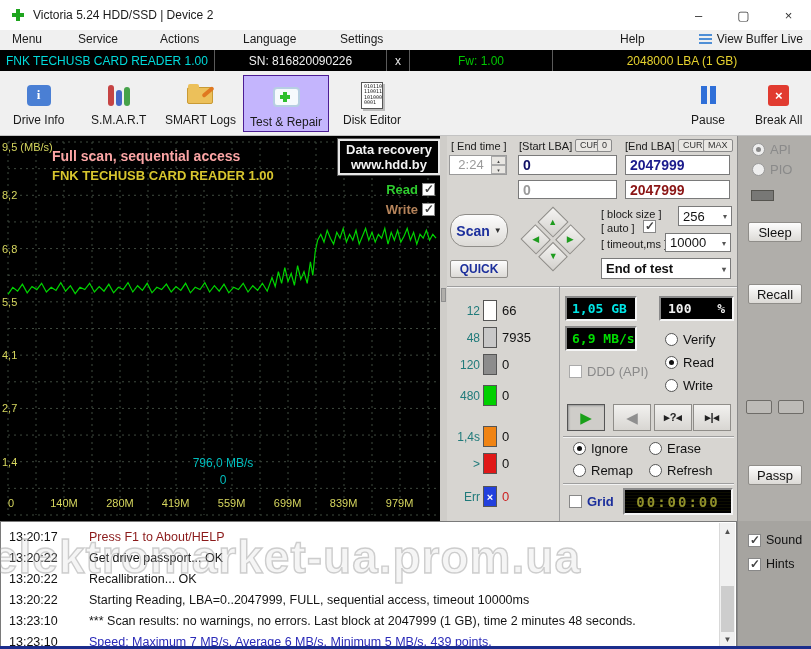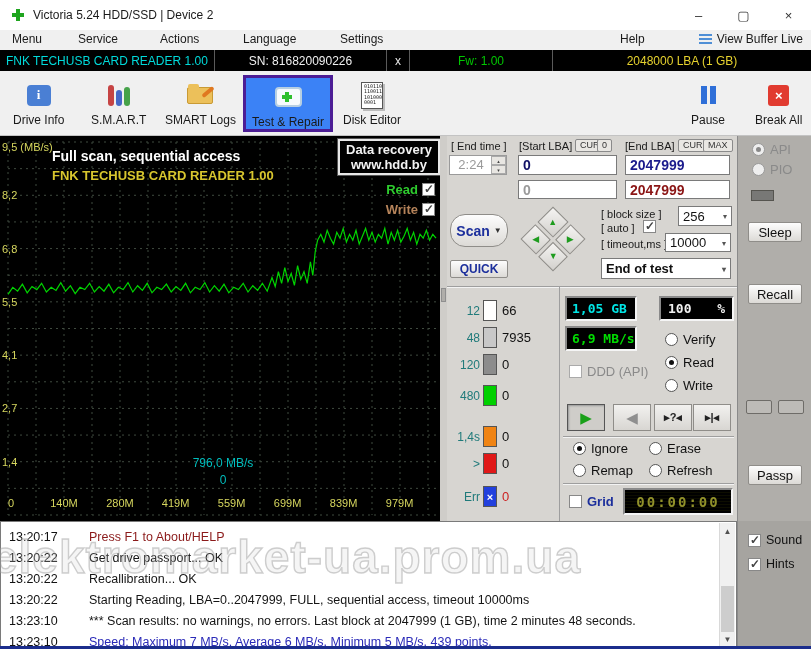--- a/index.html
+++ b/index.html
@@ -31,21 +31,21 @@
   .seg-x { width:23px; color:#e8e8e8; }
   .seg-fw { width:143px; color:#00c800; }
   .seg-cap { flex:1; border-right:none; color:#e6d22e; }
   
   .toolbar { position:absolute; left:0; top:71px; width:811px; height:65px; background:#f0f0f0;
              border-bottom:1px solid #c3c3c3; }
   .tbtn { position:absolute; top:4px; height:57px; display:flex; flex-direction:column; align-items:center;
           justify-content:flex-start; padding:3px 6px 0 6px; border:1px solid transparent; }
   .tbtn .ticon { height:32px; display:flex; align-items:center; justify-content:center; }
   .tbtn .tlabel { font-size:12px; color:#1a1a1a; margin-top:2px; white-space:nowrap; }
-  .tbtn.selected { background:#3b82f6; border:3px solid #4c1d95; }
+  .tbtn.selected { background:#c4b5fd; border:1px solid #4c1d95;justify-content:center; }
   .tb-0{left:6px}.tb-1{left:84px}.tb-2{left:158px}.tb-3{left:243px}.tb-4{left:336px}
   .tb-pause{left:684px}.tb-break{left:748px}
   .ic-driveinfo { width:24px; height:21px; background:#4a7fd4; border-radius:4px; color:#fff;
                   font-weight:bold; font-size:13px; display:flex; align-items:center; justify-content:center; font-family:"Liberation Serif",serif;}
   .ic-smart { display:flex; align-items:flex-end; gap:2px; }
   .ic-smart i { display:block; width:6px; border-radius:3px; }
   .ic-smart .b1{height:21px; background:#c64444;} .ic-smart .b2{height:16px; background:#4668c8;} .ic-smart .b3{height:19px; background:#46a24a;}
   .ic-folder { position:relative; width:26px; height:17px; background:#ecc05a; border-radius:2px; border:1px solid #c99a34; }
   .ic-folder::before{content:"";position:absolute;left:0;top:-4px;width:11px;height:4px;background:#ecc05a;border-radius:2px 2px 0 0;}
   .ic-folder::after{content:"";position:absolute;right:-3px;top:2px;width:14px;height:4px;background:#e07820;transform:rotate(-40deg);border-radius:2px;}
@@ -56,21 +56,21 @@
              font-family:"DejaVu Sans Mono",monospace; font-size:5px; line-height:5.5px; color:#222; overflow:hidden;
              box-shadow:2px 2px 0 #bbb; }
   .ic-pause { display:flex; gap:3px; }
   .ic-pause i { display:block; width:6px; height:18px; background:#2f6fd8; }
   .ic-break { width:21px; height:21px; background:#e13b30; border-radius:3px; color:#fff; font-weight:bold;
               font-size:13px; display:flex; align-items:center; justify-content:center; }
   
   .main { position:absolute; left:0; top:136px; width:811px; height:385px; }
   .graph { position:absolute; left:0; top:0; width:447px; height:385px; background:#000; }
   .graph svg { position:absolute; left:0; top:0; }
-  .g-title { position:absolute; left:52px; top:12px; font-size:14px; font-weight:bold; color:#ffffff; }
+  .g-title { position:absolute; left:52px; top:12px; font-size:14px; font-weight:bold; color:#fca5a5; }
   .g-sub { position:absolute; left:52px; top:32px; font-size:13px; font-weight:bold; color:#d8c62e; }
   .g-badge { position:absolute; right:7px; top:3px; background:#000; border:2px solid #e8e8e8; outline:1px solid #555;
              padding:1px 6px; text-align:center; color:#f2f2f2; font-weight:bold; font-size:13px; line-height:15px; }
   .g-chk { position:absolute; display:flex; align-items:center; gap:4px; font-size:13px; font-weight:bold; }
   .g-read { right:12px; top:46px; color:#2ecc2e; }
   .g-write { right:12px; top:66px; color:#b5835a; }
   .cbx { width:13px; height:13px; background:#fff; border:1px solid #888; position:relative; display:inline-block; }
   .cbx.checked::after { content:"✓"; position:absolute; left:1px; top:-2px; font-size:12px; color:#444; font-weight:bold;}
   .cbx.dis { border-color:#aaa; }
   .g-marker { position:absolute; left:163px; width:120px; text-align:center; color:#00bdbd; font-size:12px; }

